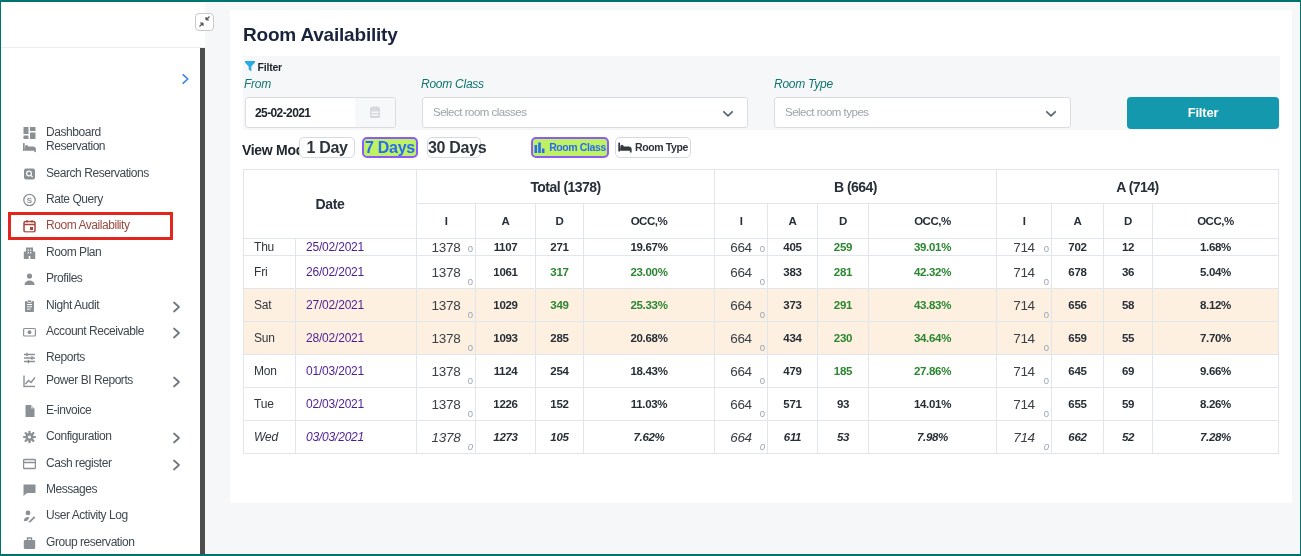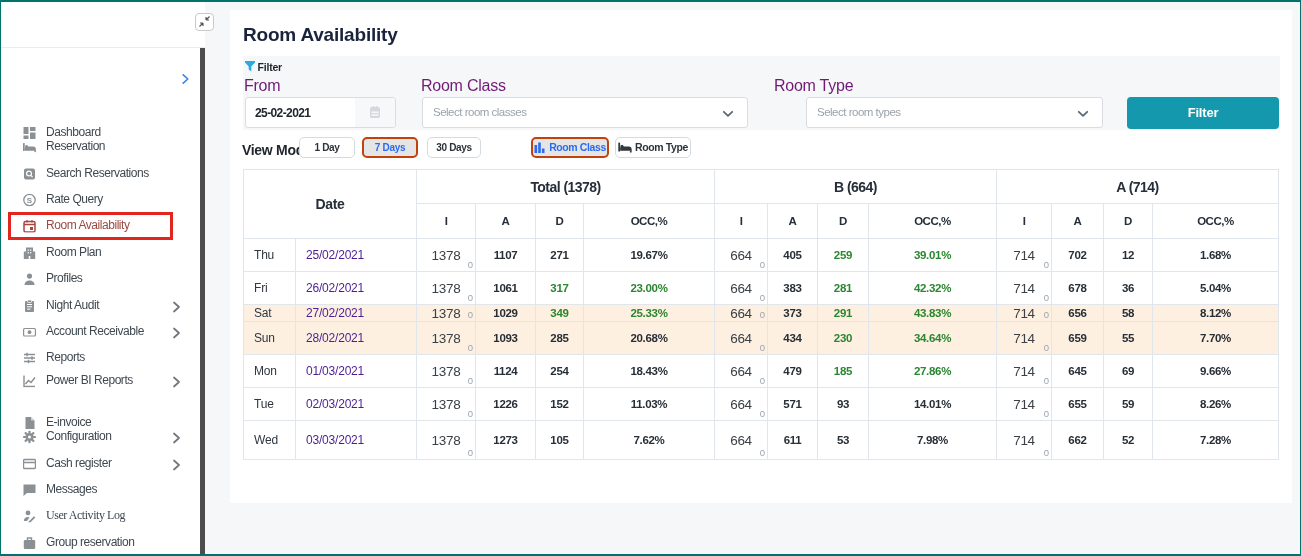--- a/index.html
+++ b/index.html
@@ -28,35 +28,35 @@
   .nav-item.active .txt { color:#9c4a41; }
   #red-box { left:8px; top:212px; width:165px; height:28px; border:3px solid #e3261d; z-index:4; }
 
   
   #card { left:230px; top:10px; width:1062px; height:493px; background:#ffffff; }
   #title { left:243px; top:24px; font-size:19px; font-weight:bold; color:#19233c; letter-spacing:-0.2px; }
 
   #fpanel { left:243px; top:56px; width:1037px; height:74px; background:#f6f7f9; }
   #fhead { left:245px; top:61px; height:13px; }
   #fhead .t { position:absolute; left:12.5px; top:0px; font-size:10.5px; font-weight:bold; color:#1e242b; letter-spacing:-0.2px; }
-  .flabel { position:absolute; top:77px; font-size:16px; color:#701a75; letter-spacing:-0.25px; }
+  .flabel { position:absolute; top:77px; font-size:12px; color:#0f766e; letter-spacing:-0.25px;font-style:italic; }
   .fbox { position:absolute; top:97px; height:31px; background:#fff; border:1px solid #d9dce0; border-radius:3px; }
   #datebox { left:245px; width:151px; }
   #datebox .val { position:absolute; left:9px; top:8px; font-size:12px; font-weight:bold; color:#20262e; letter-spacing:-0.6px; }
   #datebox .suffix { position:absolute; right:0; top:0; width:40px; height:29px; background:#f7f8f9; border-radius:0 3px 3px 0; }
   .sel .ph { position:absolute; left:10px; top:8px; font-size:11.5px; color:#9aa3ab; letter-spacing:-0.5px; }
   .sel .dd { position:absolute; right:12px; top:9px; }
   #filterbtn { left:1127px; top:97px; width:152px; height:32px; background:#1398ae; border-radius:4px;
       color:#fff; font-size:13px; font-weight:bold; text-align:center; line-height:32px; letter-spacing:-0.2px; }
 
   
   #vm-label { left:242px; top:142px; font-size:14px; font-weight:bold; color:#20262e; letter-spacing:-0.3px; }
   .vmbtn { position:absolute; top:137px; height:21px; background:#fff; border:1px solid #d5dae0;
-      border-radius:5px; font-size:10px; font-weight:bold; color:#2c333b; text-align:center; line-height:19px; white-space:nowrap; letter-spacing:-0.3px; }
-  .vmbtn.on { background:#e5e5e5; border:2px solid #c2410c; color:#2a6bf2; line-height:17px; }
+      border-radius:5px; font-size:16px; font-weight:bold; color:#2c333b; text-align:center; line-height:19px; white-space:nowrap; letter-spacing:-0.3px; }
+  .vmbtn.on { background:#bef264; border:2px solid #8b5cf6; color:#2a6bf2; line-height:17px; }
 
   
   #tbl { left:243px; top:169px; border-collapse:collapse; table-layout:fixed; }
   #tbl td, #tbl th { border:1px solid #e0e6eb; overflow:hidden; white-space:nowrap; }
   #tbl th { font-size:11.5px; font-weight:bold; color:#262e3a; letter-spacing:-0.45px; }
   #tbl .gh { font-size:14px; letter-spacing:-0.55px; }
   #tbl td { font-size:12px; color:#333; text-align:center; position:relative; letter-spacing:-0.2px; }
   #tbl td.day { text-align:left; padding-left:10px; color:#2f3640; }
   #tbl td.date { text-align:left; padding-left:10px; color:#4c1d95; }
   #tbl td.inv { font-size:13.5px; color:#3a4046; font-weight:normal; letter-spacing:-0.3px; }
@@ -189,21 +189,21 @@
     <div class="nav-item abs" style="top:367px;padding-left:32px;">
       <span class="ic"><svg width="13" height="13" viewBox="0 0 13 13">
           <path d="M1 1 v11 h11" fill="none" stroke="#8b9094" stroke-width="1.4"></path>
           <path d="M2.5 9.5 L5.5 6 L8 8 L12 3" fill="none" stroke="#8b9094" stroke-width="1.5"></path>
         </svg></span>
       <span class="txt">Power BI Reports</span>
       <span class="exp"><svg width="9" height="12" viewBox="0 0 9 12">
           <path d="M2 1.5 L7 6 L2 10.5" fill="none" stroke="#6f767d" stroke-width="1.7" stroke-linecap="round" stroke-linejoin="round"></path>
         </svg></span>
     </div>
-    <div class="nav-item abs" style="top:396.9px;margin-top:12px;">
+    <div class="nav-item abs" style="top:396.9px;">
       <span class="ic"><svg width="13" height="13" viewBox="0 0 13 13">
           <path d="M2.5 0.5 h5.5 l3.5 3.5 v8.5 h-9 Z" fill="#8b9094"></path>
           <path d="M8 0.5 v3.5 h3.5" fill="#fff" opacity="0.6"></path>
         </svg></span>
       <span class="txt">E-invoice</span>
     </div>
     <div class="nav-item abs" style="top:423.2px;">
       <span class="ic"><svg width="13" height="13" viewBox="0 0 13 13">
           <circle cx="6.5" cy="6.5" r="4" fill="#8b9094"></circle>
           <g stroke="#8b9094" stroke-width="2.2" stroke-linecap="round">
@@ -232,21 +232,21 @@
       <span class="exp"><svg width="9" height="12" viewBox="0 0 9 12">
           <path d="M2 1.5 L7 6 L2 10.5" fill="none" stroke="#6f767d" stroke-width="1.7" stroke-linecap="round" stroke-linejoin="round"></path>
         </svg></span>
     </div>
     <div class="nav-item abs" style="top:475.9px;">
       <span class="ic"><svg width="13" height="13" viewBox="0 0 13 13">
           <path d="M0.5 1 h12 v8.5 h-8.5 L0.5 12.5 Z" fill="#8b9094"></path>
         </svg></span>
       <span class="txt">Messages</span>
     </div>
-    <div class="nav-item abs" style="top:502.3px;font-family:Liberation Serif, serif;">
+    <div class="nav-item abs" style="top:502.3px;">
       <span class="ic"><svg width="13" height="13" viewBox="0 0 13 13">
           <circle cx="5" cy="3.4" r="2.4" fill="#8b9094"></circle>
           <path d="M0.8 11.5 c0-2.6 1.9-4 4.2-4 l1.5 0.5 -2.5 3.5 Z" fill="#8b9094"></path>
           <path d="M6 11.8 l5 -5 1.3 1.3 -5 5 -1.8 0.5 Z" fill="#8b9094"></path>
         </svg></span>
       <span class="txt">User Activity Log</span>
     </div>
     <div class="nav-item abs" style="top:528.6px;">
       <span class="ic"><svg width="13" height="13" viewBox="0 0 13 13">
           <rect x="0.8" y="3.5" width="11.4" height="9" rx="1.2" fill="#8b9094"></rect>
@@ -281,21 +281,21 @@
     <rect x="1.4" y="5.6" width="7.2" height="1.2" fill="#fff"></rect>
     <rect x="1.4" y="8.4" width="7.2" height="1.2" fill="#fff"></rect>
   </svg>
 </div>
 <div class="abs fbox sel" style="left:422px; width:326px;">
   <span class="ph">Select room classes</span>
   <svg class="dd" width="14" height="14" viewBox="0 0 14 14">
       <path d="M2.8 4.8 L7 8.8 L11.2 4.8" fill="none" stroke="#5e6a73" stroke-width="1.8" stroke-linecap="round" stroke-linejoin="round"></path>
     </svg>
 </div>
-<div class="abs fbox sel" style="left:774px; width:297px;margin-left:32px;">
+<div class="abs fbox sel" style="left:774px; width:297px;">
   <span class="ph">Select room types</span>
   <svg class="dd" width="14" height="14" viewBox="0 0 14 14">
       <path d="M2.8 4.8 L7 8.8 L11.2 4.8" fill="none" stroke="#5e6a73" stroke-width="1.8" stroke-linecap="round" stroke-linejoin="round"></path>
     </svg>
 </div>
 <div class="abs" id="filterbtn">Filter</div>
 
 <div class="abs" id="vm-label">View Mode</div>
 <div class="abs vmbtn" style="left:299px; width:56px;">1 Day</div>
 <div class="abs vmbtn on" style="left:362px; width:56px;">7 Days</div>
@@ -346,21 +346,21 @@
         <th>OCC,%</th>
         <th>I</th>
         <th>A</th>
         <th>D</th>
         <th>OCC,%</th>
         <th>I</th>
         <th>A</th>
         <th>D</th>
         <th>OCC,%</th>
       </tr>
-      <tr style="height:33px;">
+      <tr style="height:17px;">
         <td class="day">Thu</td>
         <td class="date">25/02/2021</td>
         <td class="inv">1378<span class="z">0</span></td>
         <td class="num">1107</td>
         <td class="num">271</td>
         <td class="num">19.67%</td>
         <td class="inv">664<span class="z">0</span></td>
         <td class="num">405</td>
         <td class="num g">259</td>
         <td class="num g">39.01%</td>
@@ -378,21 +378,21 @@
         <td class="num g">23.00%</td>
         <td class="inv">664<span class="z">0</span></td>
         <td class="num">383</td>
         <td class="num g">281</td>
         <td class="num g">42.32%</td>
         <td class="inv">714<span class="z">0</span></td>
         <td class="num">678</td>
         <td class="num">36</td>
         <td class="num">5.04%</td>
       </tr>
-      <tr style="height:17px;border-radius:8px;" class="hl">
+      <tr style="height:33px;border-radius:8px;" class="hl">
         <td class="day">Sat</td>
         <td class="date">27/02/2021</td>
         <td class="inv">1378<span class="z">0</span></td>
         <td class="num">1029</td>
         <td class="num g">349</td>
         <td class="num g">25.33%</td>
         <td class="inv">664<span class="z">0</span></td>
         <td class="num">373</td>
         <td class="num g">291</td>
         <td class="num g">43.83%</td>
@@ -442,21 +442,21 @@
         <td class="num">11.03%</td>
         <td class="inv">664<span class="z">0</span></td>
         <td class="num">571</td>
         <td class="num">93</td>
         <td class="num">14.01%</td>
         <td class="inv">714<span class="z">0</span></td>
         <td class="num">655</td>
         <td class="num">59</td>
         <td class="num">8.26%</td>
       </tr>
-      <tr style="height:39px;">
+      <tr style="height:33px;font-style:italic;">
         <td class="day">Wed</td>
         <td class="date">03/03/2021</td>
         <td class="inv">1378<span class="z">0</span></td>
         <td class="num">1273</td>
         <td class="num">105</td>
         <td class="num">7.62%</td>
         <td class="inv">664<span class="z">0</span></td>
         <td class="num">611</td>
         <td class="num">53</td>
         <td class="num">7.98%</td>

